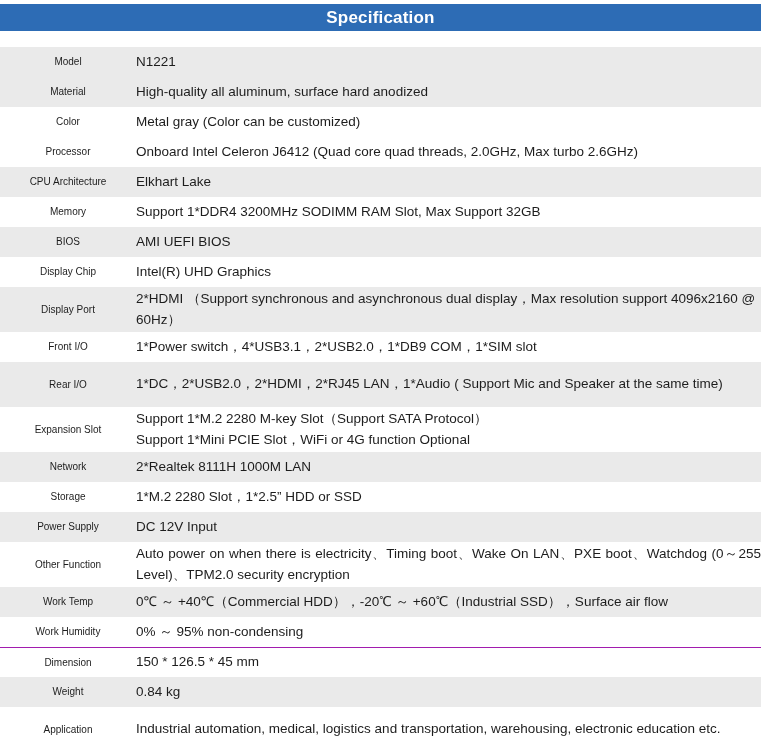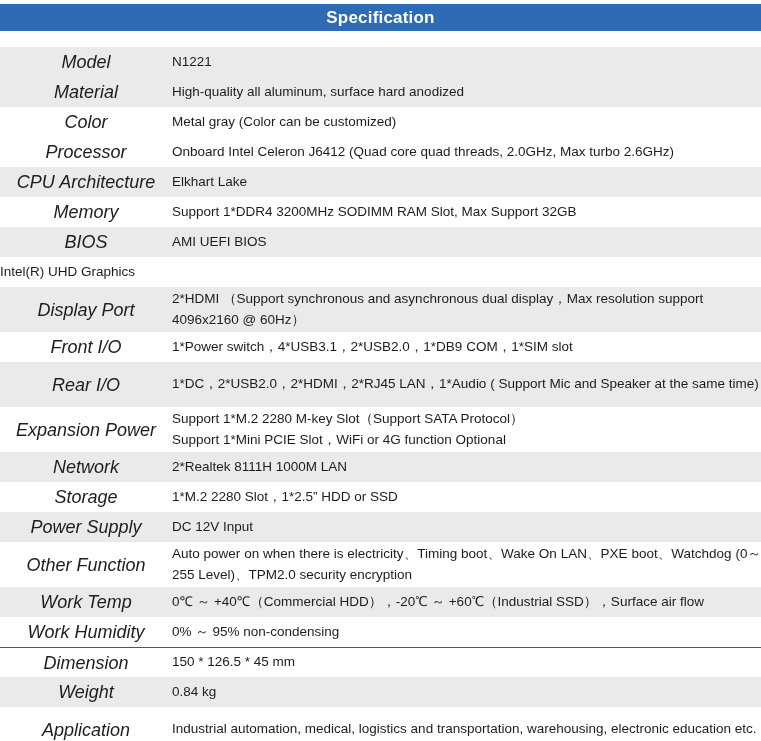--- a/index.html
+++ b/index.html
@@ -32,26 +32,25 @@
   .row{
     display:flex;
     align-items:center;
     box-sizing:border-box;
   }
   .h1{min-height:30px;}
   .h2{min-height:45px;}
   .shaded{background:var(--row-shaded-bg);}
   .divider-top{border-top:1px solid #a21caf;}
   .label{
-    width:172px;
+    width:136px;
     flex-shrink:0;
     text-align:center;
-    font-size:18px;
+    font-size:10px;
     line-height:18px;
-    font-style:italic;
   }
   .value{
     flex:1;
     font-size:13.5px;
     line-height:20.5px;
     white-space:pre-line;
   }
   .justify .value{text-align:justify;}
 </style>
 </head>
@@ -92,40 +91,41 @@
     <div class="label">Memory</div>
     <div class="value">Support 1*DDR4 3200MHz SODIMM RAM Slot, Max Support 32GB</div>
   </div>
 
   <div class="row h1 shaded">
     <div class="label">BIOS</div>
     <div class="value">AMI UEFI BIOS</div>
   </div>
 
   <div class="row h1">
+    <div class="label">Display Chip</div>
     <div class="value">Intel(R) UHD Graphics</div>
   </div>
 
   <div class="row h2 shaded">
     <div class="label">Display Port</div>
     <div class="value">2*HDMI （Support synchronous and asynchronous dual display，Max resolution support 4096x2160 @ 60Hz）</div>
   </div>
 
   <div class="row h1">
     <div class="label">Front I/O</div>
     <div class="value">1*Power switch，4*USB3.1，2*USB2.0，1*DB9 COM，1*SIM slot</div>
   </div>
 
   <div class="row h2 shaded">
     <div class="label">Rear I/O</div>
     <div class="value">1*DC，2*USB2.0，2*HDMI，2*RJ45 LAN，1*Audio ( Support Mic and Speaker at the same time)</div>
   </div>
 
   <div class="row h2">
-    <div class="label">Expansion Power</div>
+    <div class="label">Expansion Slot</div>
     <div class="value">Support 1*M.2 2280 M-key Slot（Support SATA Protocol）
 Support 1*Mini PCIE Slot，WiFi or 4G function Optional</div>
   </div>
 
   <div class="row h1 shaded">
     <div class="label">Network</div>
     <div class="value">2*Realtek 8111H 1000M LAN</div>
   </div>
 
   <div class="row h1">

